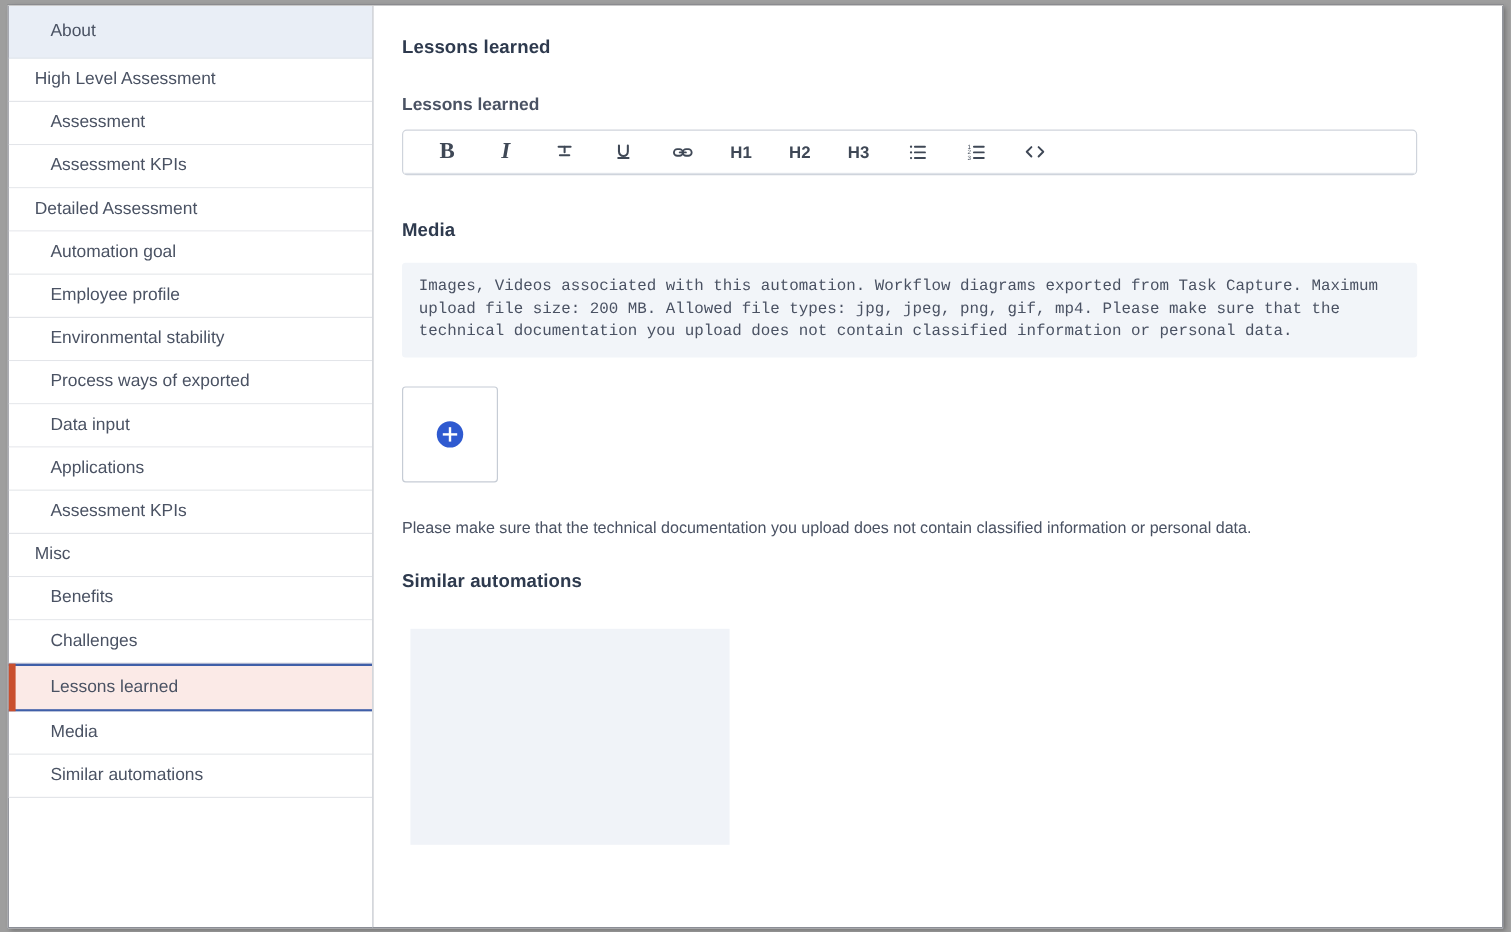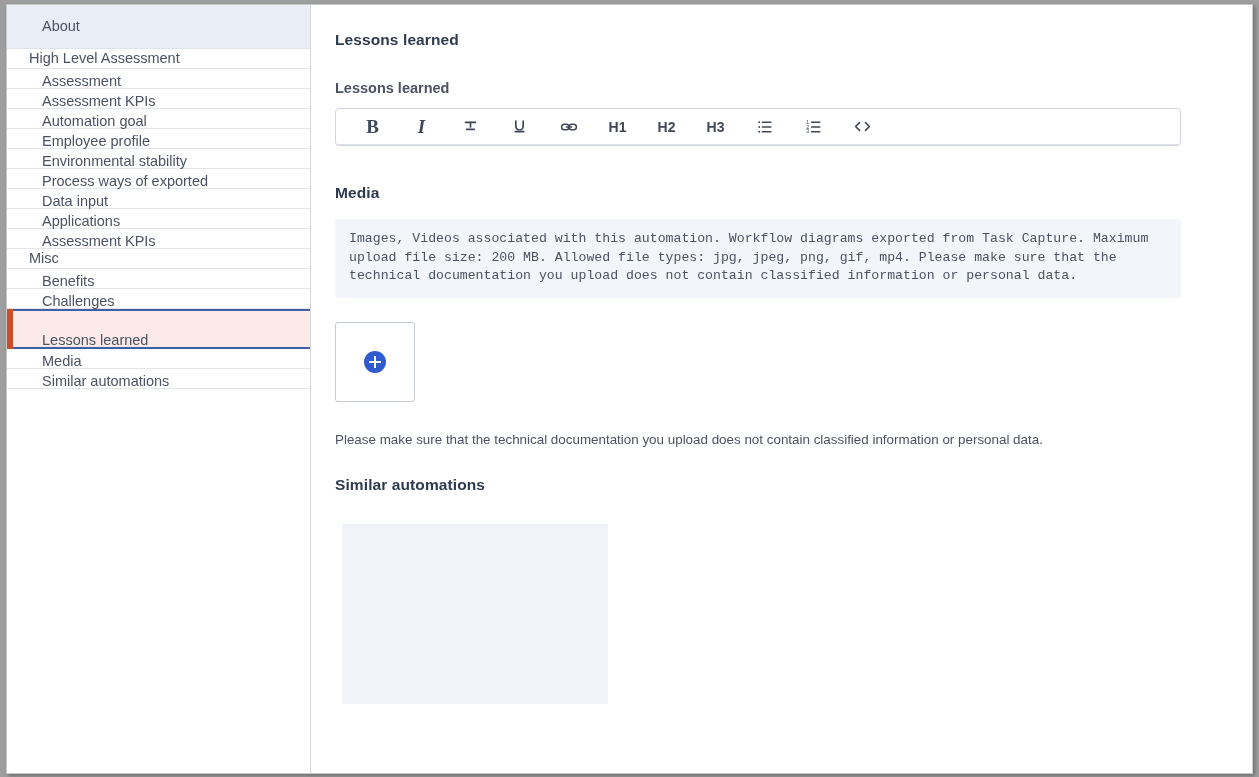--- a/index.html
+++ b/index.html
@@ -31,37 +31,37 @@
     min-width: 304px;
     height: 100%;
     background: #ffffff;
     border-right: 1px solid #d4d7dc;
     position: relative;
     overflow: hidden;
   }
 
   .nav-item {
     position: relative;
-    height: 20px;
+    height: 36px;
     display: flex;
     align-items: center;
     border-bottom: 1px solid #e3e5e9;
     font-size: 14.5px;
     color: #4a5263;
     background: #ffffff;
     cursor: pointer;
     white-space: nowrap;
   }
   .nav-item .nav-label {
     display: block;
     line-height: 1;
   }
 
   .nav-item.group      { padding-left: 22px; }
-  .nav-item.child      { padding-left: 35px; align-items: flex-end; }
+  .nav-item.child      { padding-left: 35px; }
 
   .nav-item.first-about {
     background: #e9eef6;
     padding-left: 35px;
     height: 44px;
     border-bottom: 1px solid #dfe3ea;
   }
 
   .nav-item.selected {
     background: #fbeae7;
@@ -225,20 +225,23 @@
     </div>
 
     <div class="nav-item child">
       <span class="nav-label">Assessment</span>
     </div>
 
     <div class="nav-item child">
       <span class="nav-label">Assessment KPIs</span>
     </div>
 
+    <div class="nav-item group">
+      <span class="nav-label">Detailed Assessment</span>
+    </div>
 
     <div class="nav-item child">
       <span class="nav-label">Automation goal</span>
     </div>
 
     <div class="nav-item child">
       <span class="nav-label">Employee profile</span>
     </div>
 
     <div class="nav-item child">

